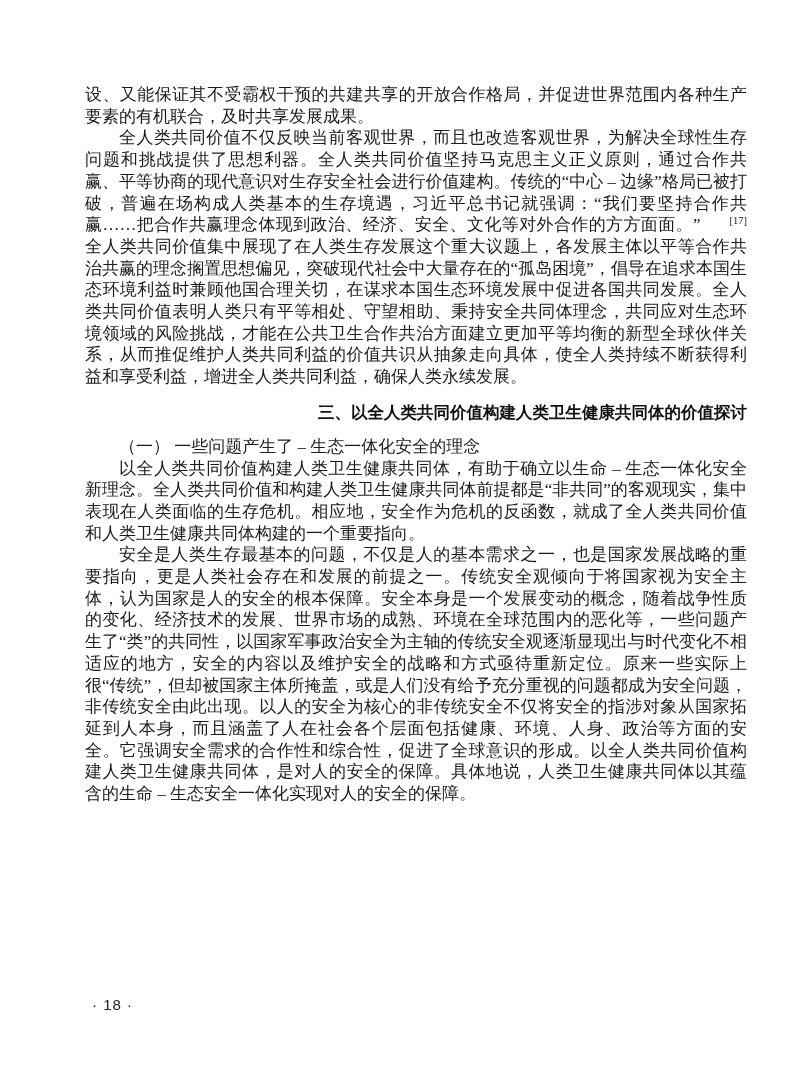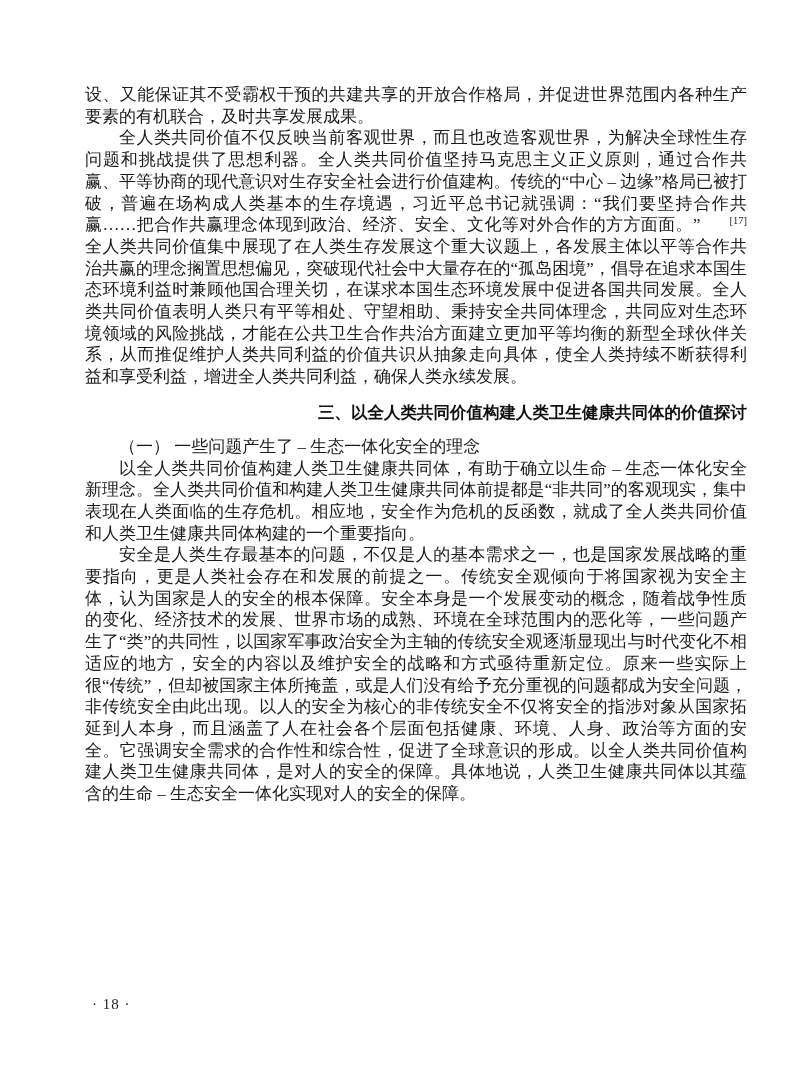--- a/index.html
+++ b/index.html
@@ -50,21 +50,21 @@
     letter-spacing: 0;
     margin-left: 29px;
   }
   .footer {
     position: absolute;
     left: 92px;
     top: 996px;
     font-size: 15px;
     color: #222222;
     letter-spacing: 1px;
-    font-family: Liberation Serif, serif;
+    font-family: Liberation Sans, sans-serif;
   }
 </style>
 </head>
 <body>
 
 <div class="page">
   <div class="content" id="content">
       <p class=""><span>设、又能保证其不受霸权干预的共建共享的开放合作格局，并促进世界范围内各种生产要素的有机联合，及时共享发展成果。</span></p>
       <p class="indent"><span>全人类共同价值不仅反映当前客观世界，而且也改造客观世界，为解决全球性生存问题和挑战提供了思想利器。全人类共同价值坚持马克思主义正义原则，通过合作共赢、平等协商的现代意识对生存安全社会进行价值建构。传统的“中心 – 边缘”格局已被打破，普遍在场构成人类基本的生存境遇，习近平总书记就强调：“我们要坚持合作共赢……把合作共赢理念体现到政治、经济、安全、文化等对外合作的方方面面。”</span><sup class="fnref">[17]</sup><span>全人类共同价值集中展现了在人类生存发展这个重大议题上，各发展主体以平等合作共治共赢的理念搁置思想偏见，突破现代社会中大量存在的“孤岛困境”，倡导在追求本国生态环境利益时兼顾他国合理关切，在谋求本国生态环境发展中促进各国共同发展。全人类共同价值表明人类只有平等相处、守望相助、秉持安全共同体理念，共同应对生态环境领域的风险挑战，才能在公共卫生合作共治方面建立更加平等均衡的新型全球伙伴关系，从而推促维护人类共同利益的价值共识从抽象走向具体，使全人类持续不断获得利益和享受利益，增进全人类共同利益，确保人类永续发展。</span></p>
       <h2 class="heading">三、以全人类共同价值构建人类卫生健康共同体的价值探讨</h2>

